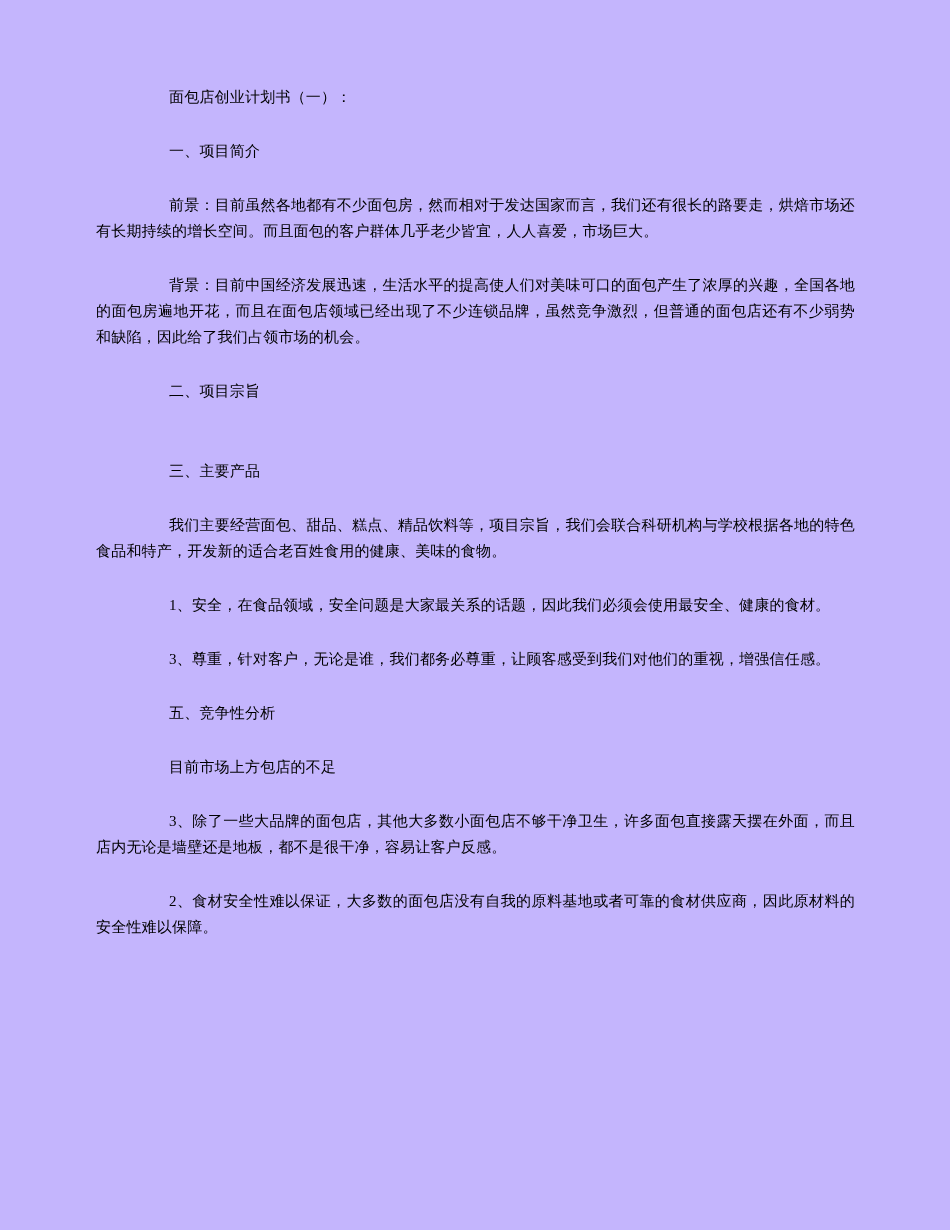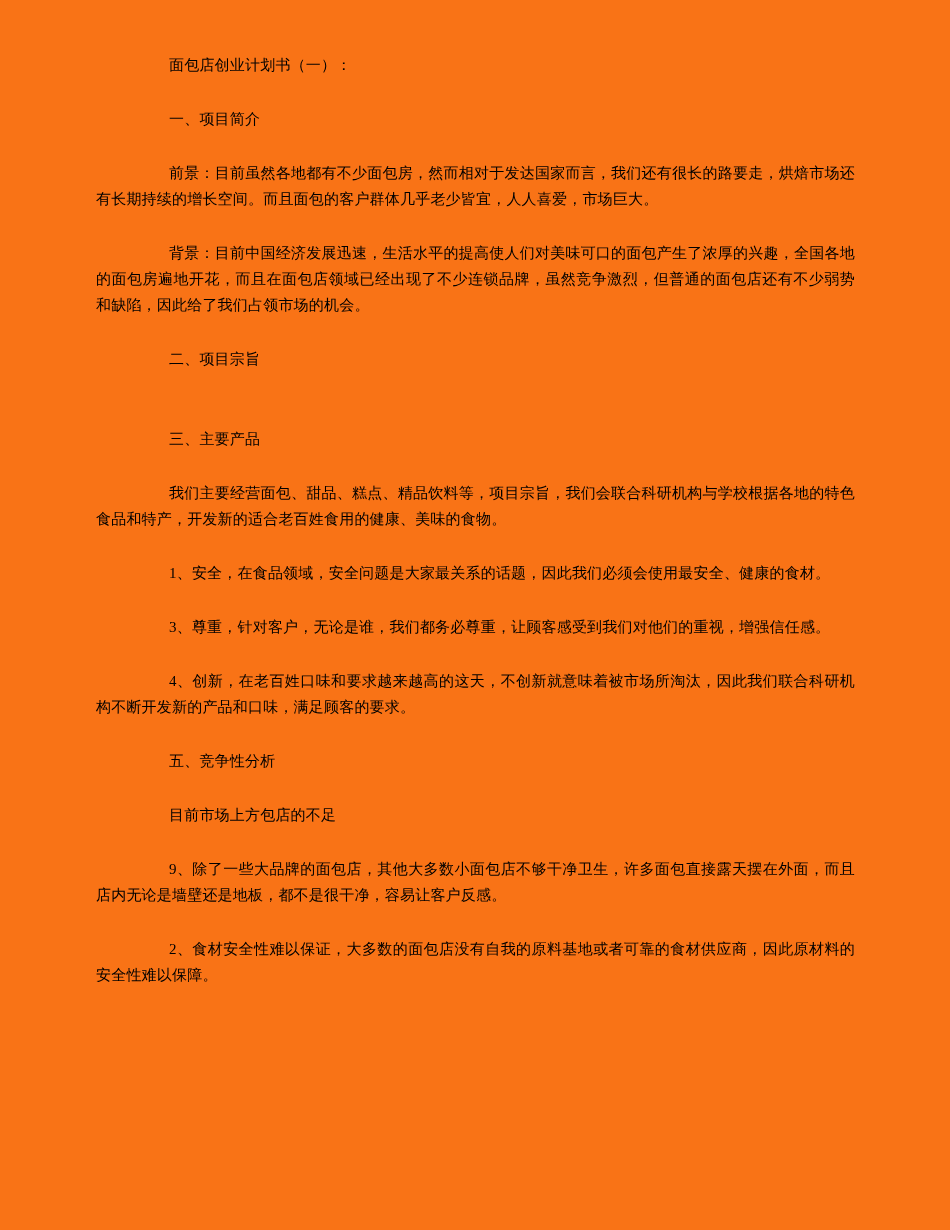--- a/index.html
+++ b/index.html
@@ -5,26 +5,26 @@
   html, body {
     margin: 0;
     padding: 0;
     background: #ffffff;
   }
   .page {
     position: relative;
     width: 950px;
     height: 1230px;
     box-sizing: border-box;
-    background: #f97316;
+    background: #c4b5fd;
     color: #000000;
     font-family: "Liberation Serif", "DejaVu Serif", serif;
     font-size: 15px;
     line-height: 26px;
-    padding: 52px 95px 0 96px;
+    padding: 84px 95px 0 96px;
     overflow: hidden;
   }
   .para {
     margin: 0 0 28px 0;
     text-indent: 73px;
     text-align: justify;
     min-height: 26px;
     letter-spacing: 0.2px;
   }
   .para.empty {
@@ -38,18 +38,17 @@
   <p class="para">面包店创业计划书（一）：</p>
   <p class="para">一、项目简介</p>
   <p class="para">前景：目前虽然各地都有不少面包房，然而相对于发达国家而言，我们还有很长的路要走，烘焙市场还有长期持续的增长空间。而且面包的客户群体几乎老少皆宜，人人喜爱，市场巨大。</p>
   <p class="para">背景：目前中国经济发展迅速，生活水平的提高使人们对美味可口的面包产生了浓厚的兴趣，全国各地的面包房遍地开花，而且在面包店领域已经出现了不少连锁品牌，虽然竞争激烈，但普通的面包店还有不少弱势和缺陷，因此给了我们占领市场的机会。</p>
   <p class="para">二、项目宗旨</p>
   <p class="para empty"></p>
   <p class="para">三、主要产品</p>
   <p class="para">我们主要经营面包、甜品、糕点、精品饮料等，项目宗旨，我们会联合科研机构与学校根据各地的特色食品和特产，开发新的适合老百姓食用的健康、美味的食物。</p>
   <p class="para">1、安全，在食品领域，安全问题是大家最关系的话题，因此我们必须会使用最安全、健康的食材。</p>
   <p class="para">3、尊重，针对客户，无论是谁，我们都务必尊重，让顾客感受到我们对他们的重视，增强信任感。</p>
-  <p class="para">4、创新，在老百姓口味和要求越来越高的这天，不创新就意味着被市场所淘汰，因此我们联合科研机构不断开发新的产品和口味，满足顾客的要求。</p>
   <p class="para">五、竞争性分析</p>
   <p class="para">目前市场上方包店的不足</p>
-  <p class="para">9、除了一些大品牌的面包店，其他大多数小面包店不够干净卫生，许多面包直接露天摆在外面，而且店内无论是墙壁还是地板，都不是很干净，容易让客户反感。</p>
+  <p class="para">3、除了一些大品牌的面包店，其他大多数小面包店不够干净卫生，许多面包直接露天摆在外面，而且店内无论是墙壁还是地板，都不是很干净，容易让客户反感。</p>
   <p class="para">2、食材安全性难以保证，大多数的面包店没有自我的原料基地或者可靠的食材供应商，因此原材料的安全性难以保障。</p>
 </div>
 
 </body></html>

